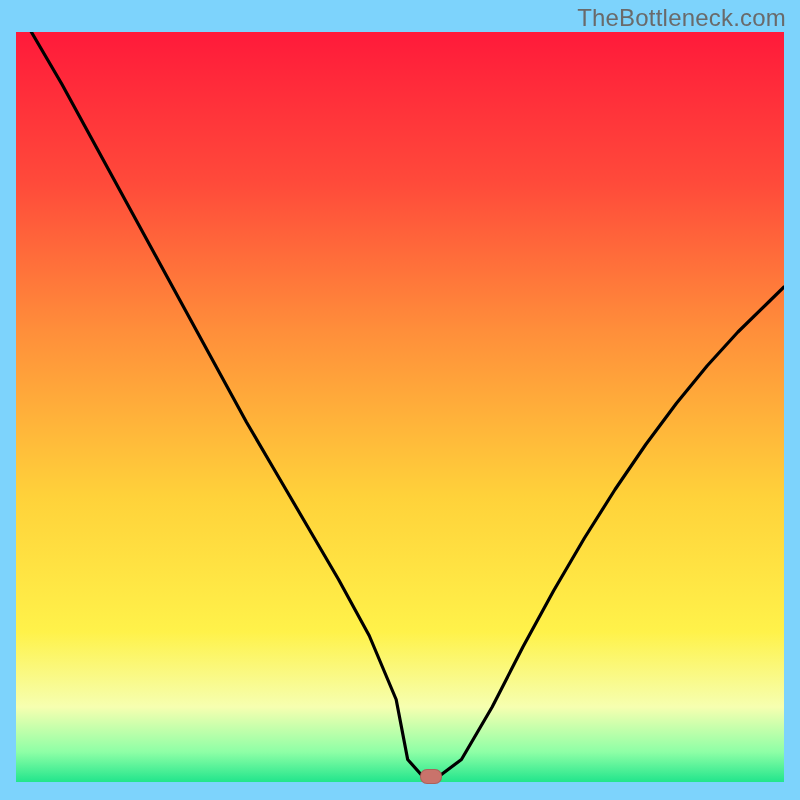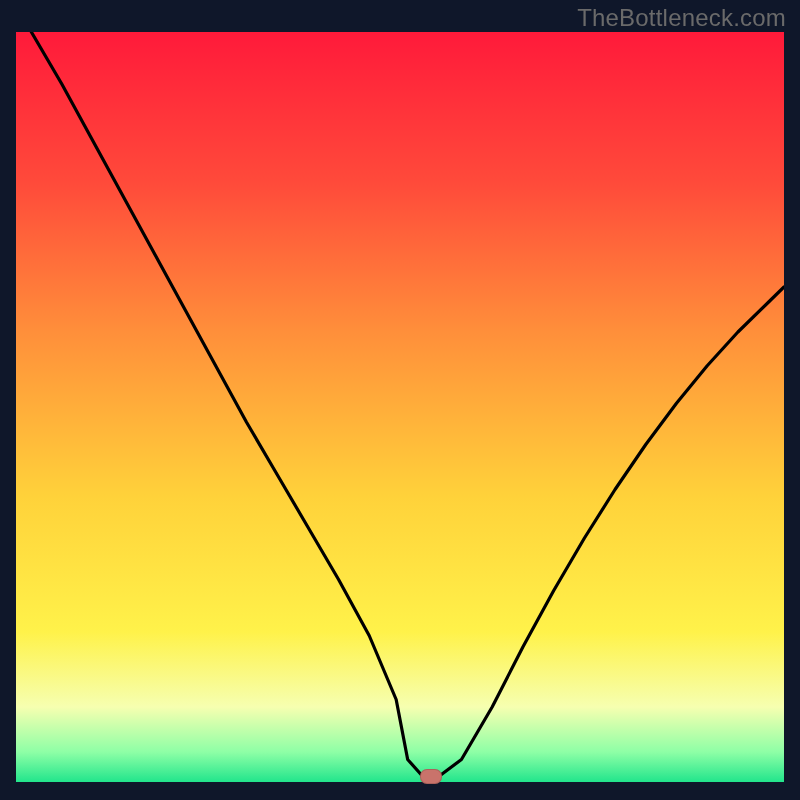--- a/index.html
+++ b/index.html
@@ -8,21 +8,21 @@
     width: 800px;
     height: 800px;
     background: #000;
     font-family: Arial, Helvetica, sans-serif;
     overflow: hidden;
   }
   .frame {
     position: relative;
     width: 800px;
     height: 800px;
-    background: #0f172a;
+    background: #7dd3fc;
   }
   .watermark {
     position: absolute;
     top: 4px;
     right: 14px;
     color: #6a6a6a;
     font-size: 24px;
     font-weight: 500;
     letter-spacing: 0.2px;
     z-index: 10;

